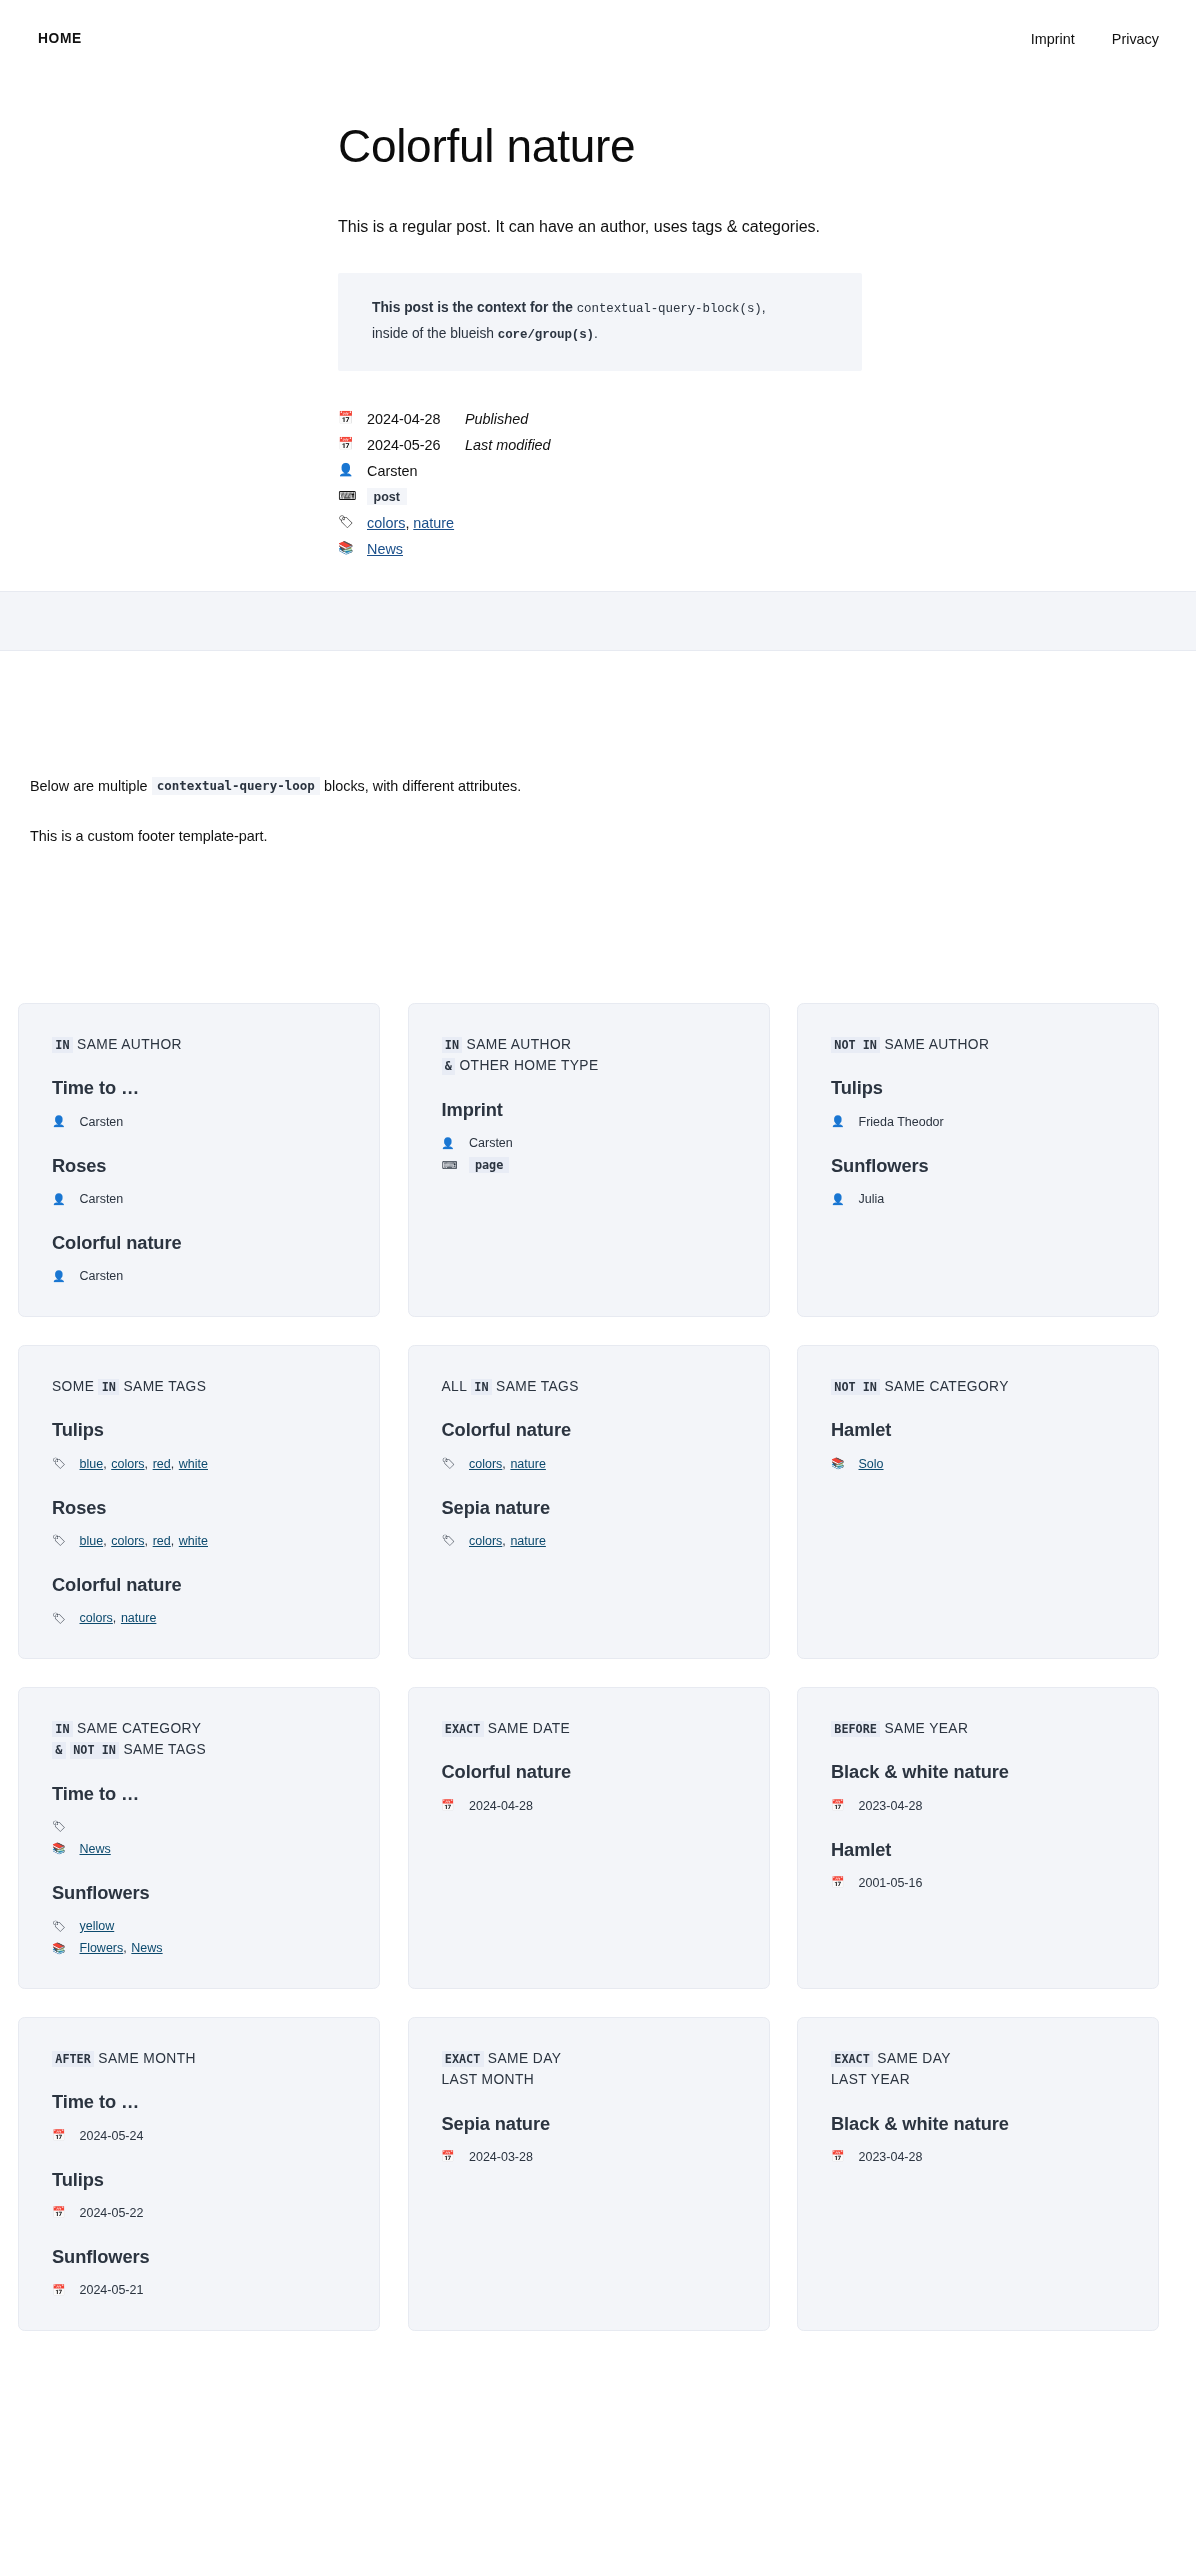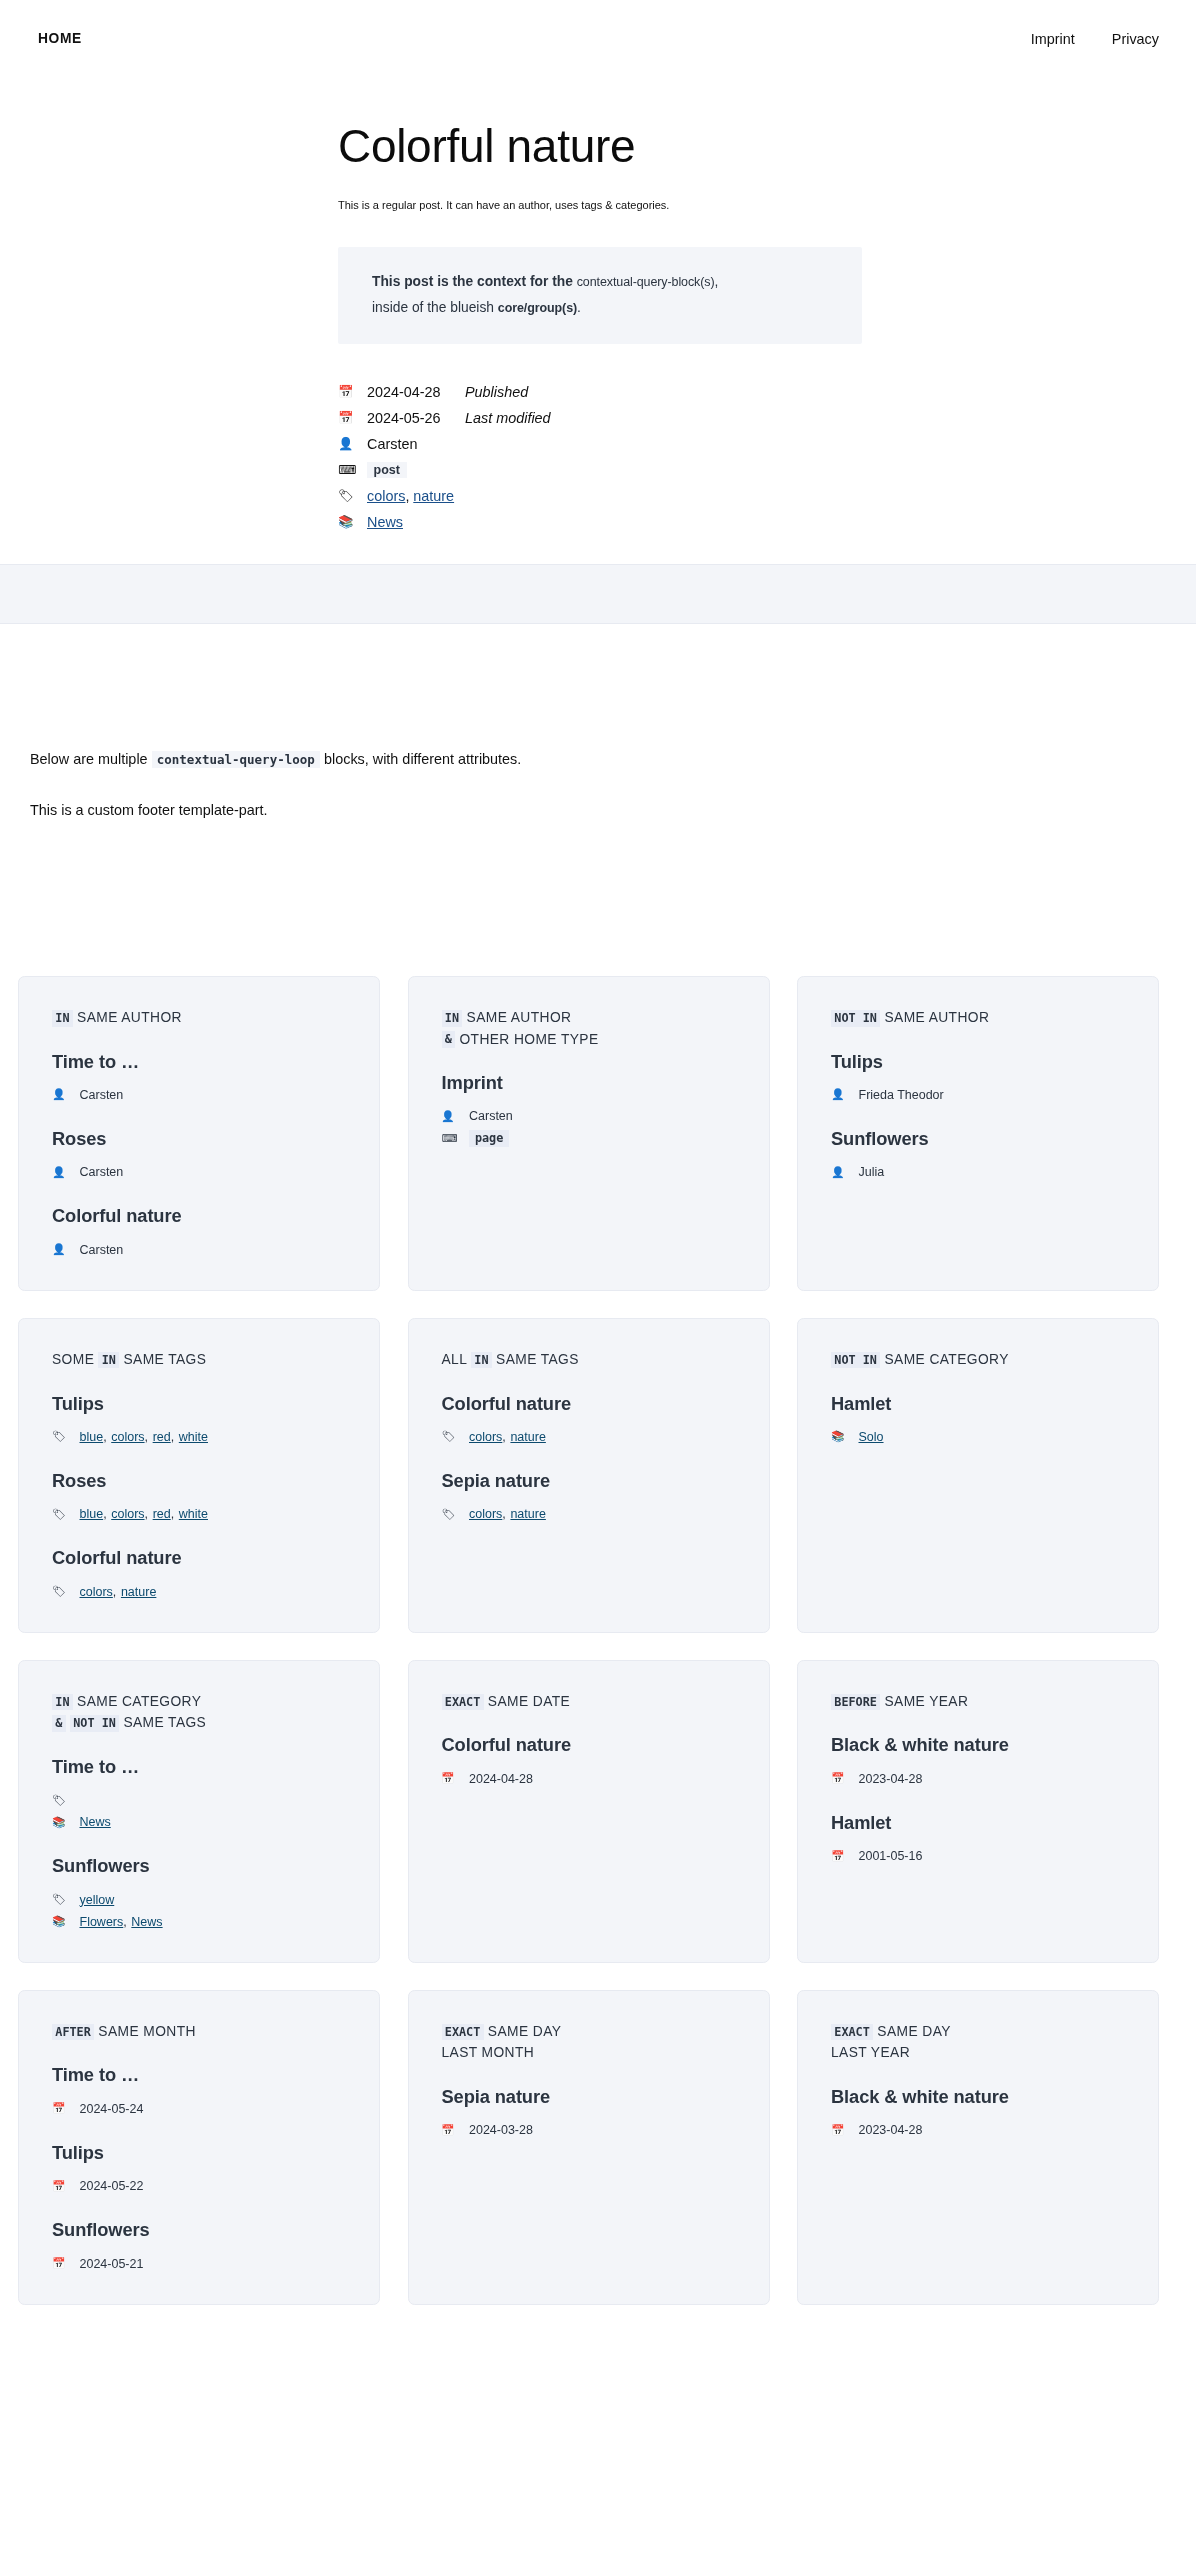--- a/index.html
+++ b/index.html
@@ -55,44 +55,44 @@
   .post-title{
     font-size:46px;
     line-height:1.08;
     font-weight:400;
     letter-spacing:-0.3px;
     margin:45px 0 0 0;
     padding-left:308px;
     color:#0c0c0c;
   }
   .post-intro{
-    font-size:11px;
+    font-size:16px;
     line-height:1.7;
-    margin:24px 0 0 0;
+    margin:41px 0 0 0;
     padding-left:308px;
     color:#111;
   }
 
   .context-callout{
     margin:33px 0 0 0;
     margin-left:308px;
     width:524px;
     background:var(--card-bg);
     border-radius:2px;
     padding:22px 26px 23.6px 34px;
   }
   .context-callout p{
     margin:0;
     font-size:13.8px;
     line-height:1.85;
     color:#2b3440;
   }
   .context-callout .lead{font-weight:700;}
   code.chip{
-    font-family:Liberation Sans, sans-serif;
+    font-family:Liberation Mono, monospace;
     font-size:12.5px;
     background:transparent;
     color:#2b3440;
     letter-spacing:-0.1px;
   }
   code.chip.bold{font-weight:700;}
 
   
   .meta-list{
     list-style:none;

